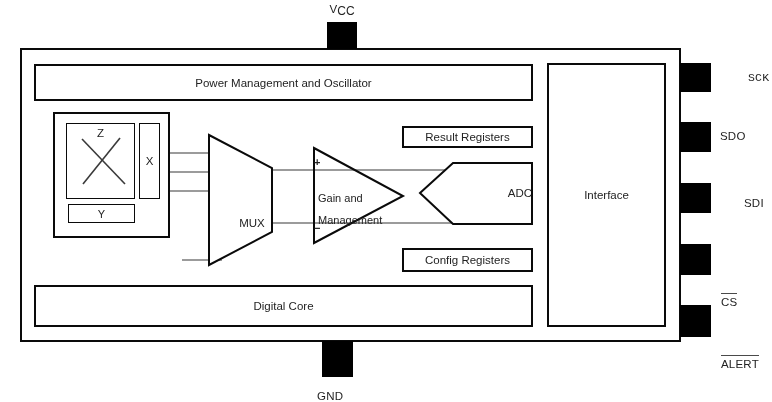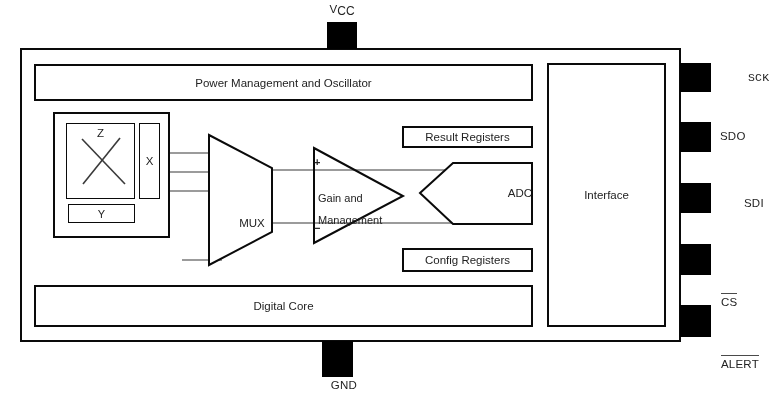--- a/index.html
+++ b/index.html
@@ -98,21 +98,21 @@
     <div class="box" style="left:547px;top:63px;width:119px;height:264px;">
       <span>Interface</span>
     </div>
 
     <div class="pin" style="left:327px;top:22px;width:30px;height:27px;"></div>
     <div class="pin-label" style="left:322px;top:3px;width:40px;text-align:center;">
       <span>V</span><sub>CC</sub>
     </div>
 
     <div class="pin" style="left:322px;top:341px;width:31px;height:36px;"></div>
-    <div class="pin-label" style="left:317px;top:379px;width:40px;text-align:right;">GND</div>
+    <div class="pin-label" style="left:317px;top:390px;width:40px;text-align:left;">GND</div>
 
     <div class="pin" style="left:680px;top:63px;width:31px;height:29px;"></div>
     <div class="pin-label" style="left:748px;top:71px;font-family:Liberation Mono, monospace;">SCK</div>
 
     <div class="pin" style="left:680px;top:122px;width:31px;height:30px;"></div>
     <div class="pin-label" style="left:720px;top:130px;">SDO</div>
 
     <div class="pin" style="left:680px;top:183px;width:31px;height:30px;"></div>
     <div class="pin-label" style="left:720px;top:197px;margin-left:24px;">SDI</div>
 

